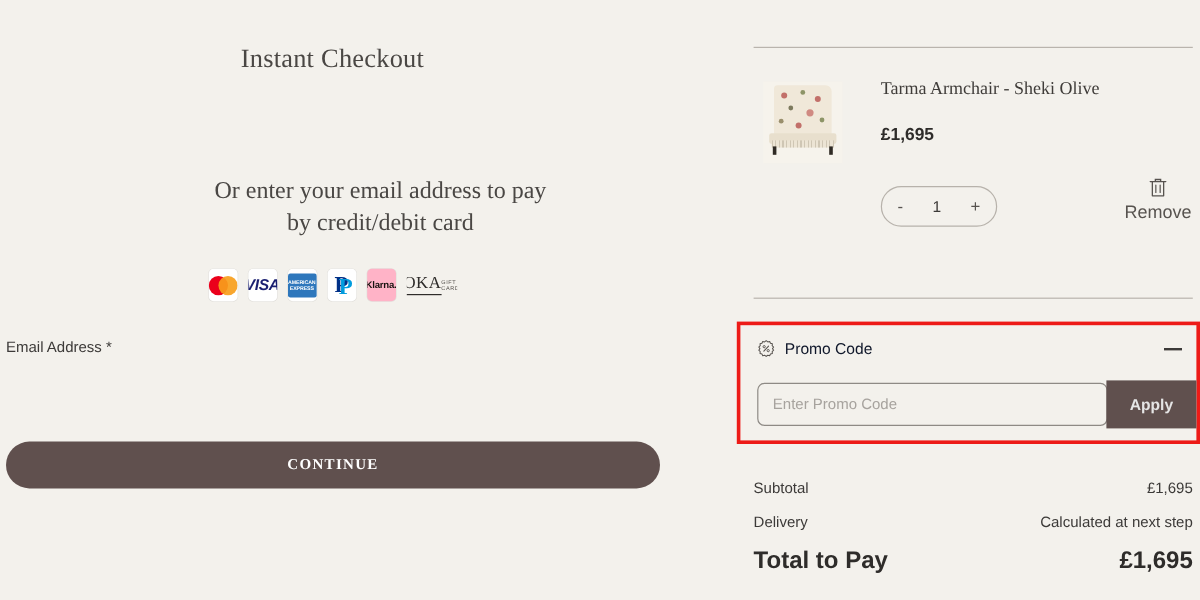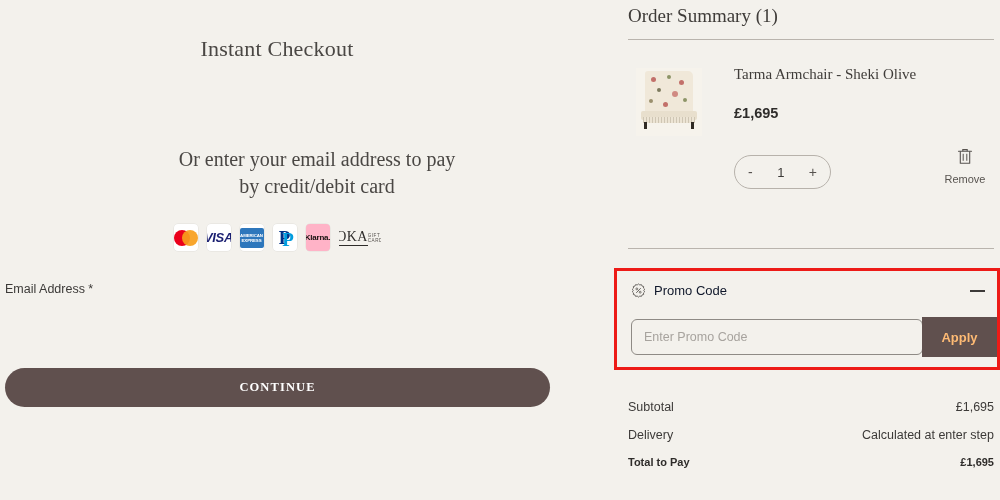--- a/index.html
+++ b/index.html
@@ -337,21 +337,21 @@
     top: 148px;
     width: 58px;
     text-align: center;
     cursor: pointer;
   }
   .bin-icon {
     display: block;
     margin: 0 auto 4px auto;
   }
   .remove-lbl {
-    font-size: 11px;
+    font-size: 15px;
     color: #57534f;
   }
 
   
   .promo-box {
     position: absolute;
     left: -14px;
     top: 268px;
     width: 386px;
     height: 102px;
@@ -400,21 +400,21 @@
   }
   .promo-input::placeholder { color: #a7a39e; }
   .apply-btn {
     position: absolute;
     right: 0px;
     top: 46px;
     width: 75px;
     height: 40px;
     background: #60504e;
     border: none;
-    color: #fdba74;
+    color: #e5e5e5;
     font-size: 13px;
     font-weight: bold;
     font-family: "Liberation Sans", sans-serif;
     cursor: pointer;
   }
 
   
   .totals {
     position: absolute;
     left: 0;
@@ -424,21 +424,21 @@
   .tot-row {
     display: flex;
     justify-content: space-between;
     align-items: center;
     font-size: 12.5px;
     color: #3c3a38;
     margin-bottom: 14px;
   }
   .tot-row.grand {
     margin-top: 11px;
-    font-size: 11px;
+    font-size: 20px;
     font-weight: bold;
     color: #2e2c2a;
   }
 </style>
 </head>
 <body>
 
 <div class="page">
 
   <div class="left-col">
@@ -478,21 +478,20 @@
     </div>
 
     <div class="email-label">Email Address *</div>
 
 
     <button class="continue-btn">CONTINUE</button>
   </div>
 
   <div class="right-col">
 
-    <div class="summary-title">Order Summary (1)</div>
     <div class="rule rule-top"></div>
 
     <div class="item-thumb">
       <div class="chair">
         <div class="back"></div>
         <div class="pat" style="left:10px;top:6px;width:5px;height:5px;background:#c2706a;"></div>
         <div class="pat" style="left:26px;top:4px;width:4px;height:4px;background:#8d9467;"></div>
         <div class="pat" style="left:38px;top:9px;width:5px;height:5px;background:#c2706a;"></div>
         <div class="pat" style="left:16px;top:17px;width:4px;height:4px;background:#7d7a5e;"></div>
         <div class="pat" style="left:31px;top:20px;width:6px;height:6px;background:#d08a82;"></div>
@@ -546,21 +545,21 @@
       <button class="apply-btn">Apply</button>
     </div>
 
     <div class="totals">
       <div class="tot-row">
         <span>Subtotal</span>
         <span>£1,695</span>
       </div>
       <div class="tot-row">
         <span>Delivery</span>
-        <span>Calculated at enter step</span>
+        <span>Calculated at next step</span>
       </div>
       <div class="tot-row grand">
         <span>Total to Pay</span>
         <span>£1,695</span>
       </div>
     </div>
 
   </div>
 </div>
 

